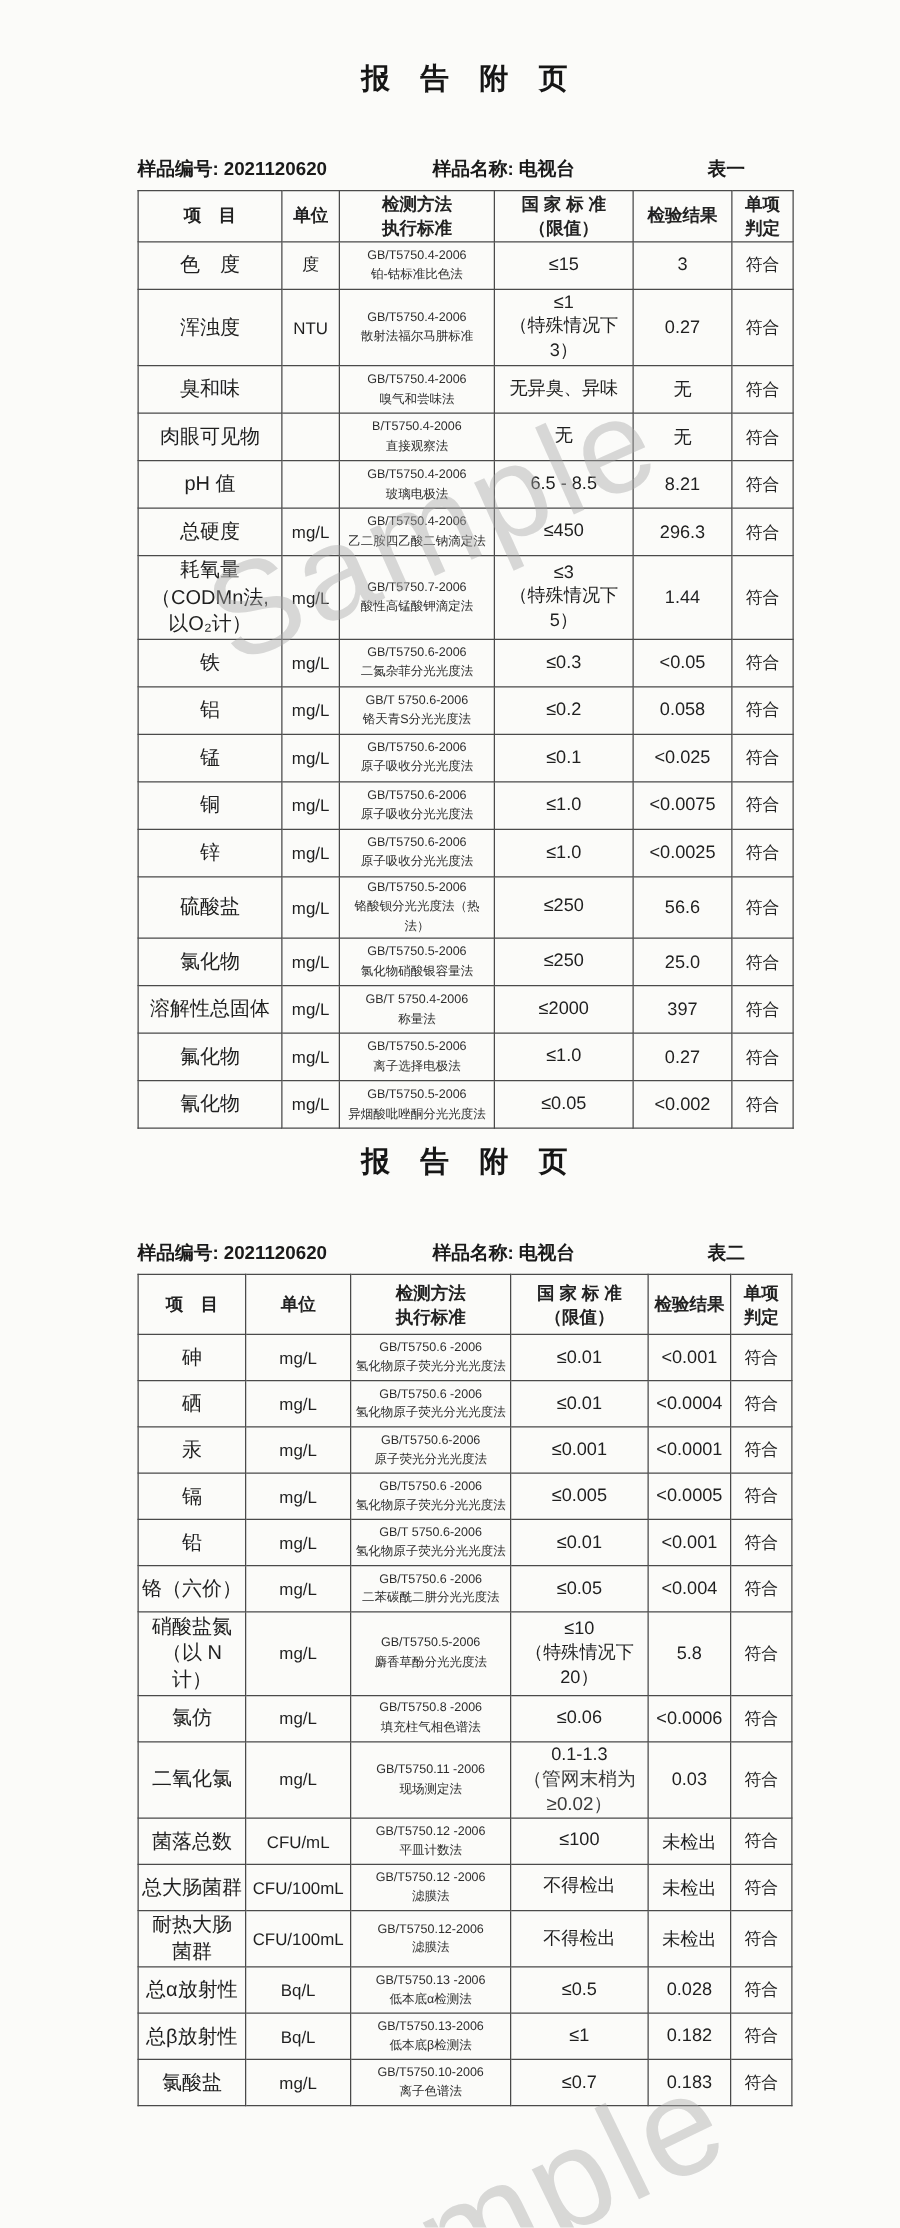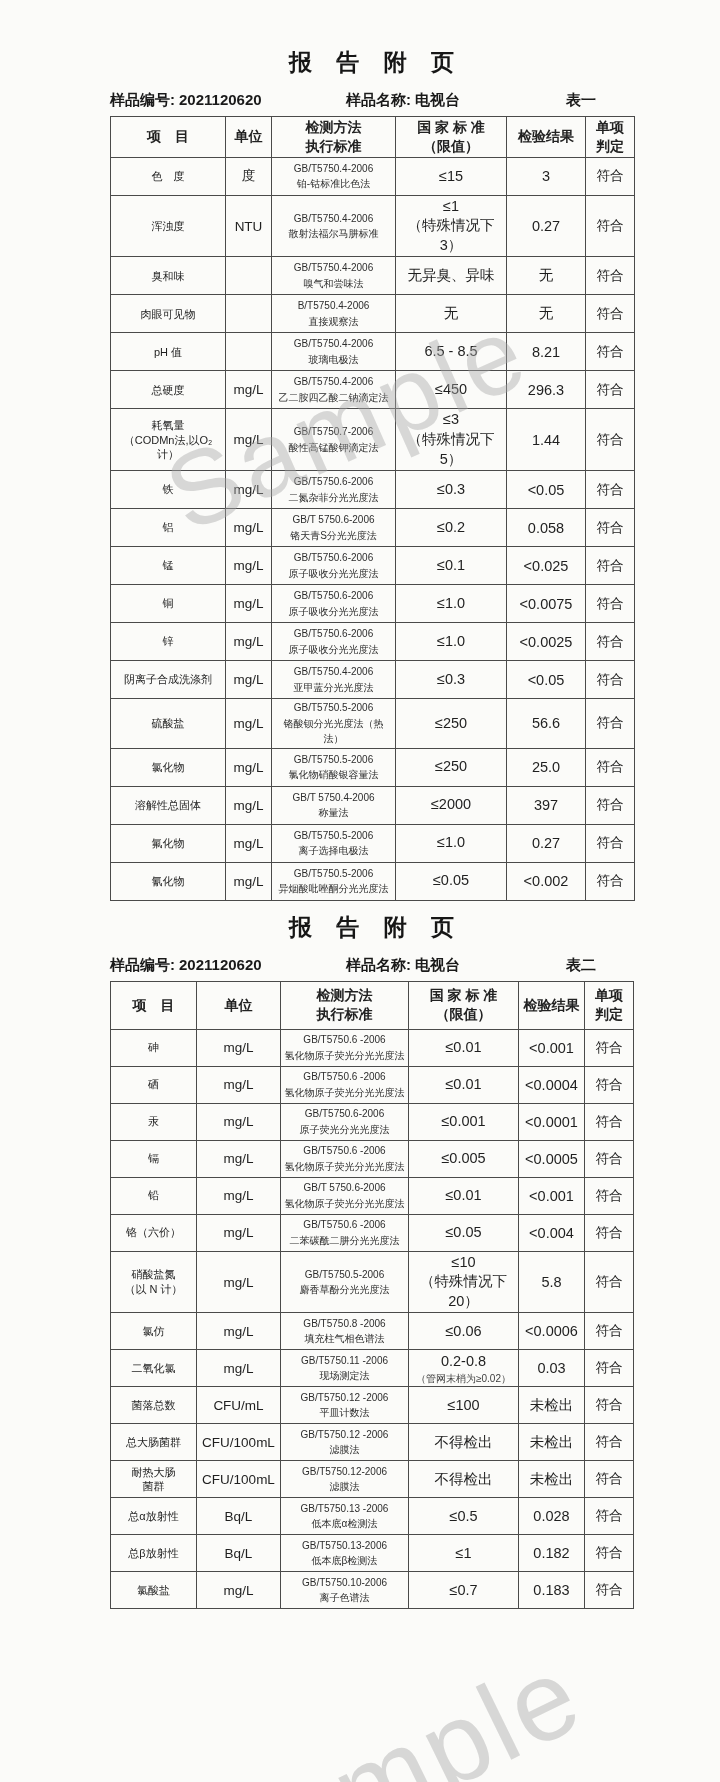--- a/index.html
+++ b/index.html
@@ -17,21 +17,21 @@
     word-spacing:16px;letter-spacing:1px;
     line-height:32px;color:#161616;
   }
   .title-1{margin-top:46px;}
   .title-2{margin-top:10px;}
   .info-line{
     display:flex;align-items:baseline;
     font-size:15px;font-weight:600;color:#1a1a1a;
     margin:12px 0 6px 0;line-height:20px;
   }
-  .info-no{width:236px;}
+  .info-no{width:236px;margin-top:36px;}
   .info-name{width:220px;}
   .info-tab{flex:1;}
   .info-label{margin-right:4px;}
   table.report{
     border-collapse:collapse;table-layout:fixed;width:524px;
     background:transparent;
     padding-left:32px;
   }
   table.report th,table.report td{
     border:1.5px solid #4a4a4a;
@@ -40,27 +40,27 @@
     padding:1px 2px;
     overflow:hidden;
   }
   table.report th{
     font-size:14px;font-weight:600;line-height:1.35;color:#222;
   }
   .t1 thead tr{height:40px;}
   .t1 tbody tr{height:38px;}
   .t2 thead tr{height:48px;}
   .t2 tbody tr{height:37px;}
-  td.item{font-size:11px;line-height:1.32;}
+  td.item{font-size:16px;line-height:1.32;}
   td.unit{font-size:13.5px;}
   td.method{font-size:10px;line-height:1.55;color:#2d2d2d;}
   td.limit{font-size:14.5px;line-height:1.35;}
   td.result{font-size:14.5px;}
   td.verdict{font-size:13.5px;}
-  .limit-note{font-size:10px;line-height:1.3;color:#3d3d3d;}
+  .limit-note{font-size:15px;line-height:1.3;color:#3d3d3d;}
   .watermark{
     position:absolute;
     font-size:105px;font-weight:400;
     color:#a8a8a8;opacity:0.42;
     letter-spacing:4px;
     pointer-events:none;
     white-space:nowrap;
     z-index:5;
   }
   .wm-1{left:155px;top:355px;width:420px;transform:rotate(-24deg);}
@@ -205,29 +205,20 @@
         <tr>
           <td class="item">锌</td>
           <td class="unit">mg/L</td>
           <td class="method">GB/T5750.6-2006
 原子吸收分光光度法</td>
           <td class="limit"><div>≤1.0</div></td>
           <td class="result">&lt;0.0025</td>
           <td class="verdict">符合</td>
         </tr>
         <tr>
-          <td class="item">阴离子合成洗涤剂</td>
-          <td class="unit">mg/L</td>
-          <td class="method">GB/T5750.4-2006
-亚甲蓝分光光度法</td>
-          <td class="limit"><div>≤0.3</div></td>
-          <td class="result">&lt;0.05</td>
-          <td class="verdict">符合</td>
-        </tr>
-        <tr>
           <td class="item">硫酸盐</td>
           <td class="unit">mg/L</td>
           <td class="method">GB/T5750.5-2006
 铬酸钡分光光度法（热法）</td>
           <td class="limit"><div>≤250</div></td>
           <td class="result">56.6</td>
           <td class="verdict">符合</td>
         </tr>
         <tr>
           <td class="item">氯化物</td>
@@ -369,21 +360,21 @@
 填充柱气相色谱法</td>
           <td class="limit"><div>≤0.06</div></td>
           <td class="result">&lt;0.0006</td>
           <td class="verdict">符合</td>
         </tr>
         <tr>
           <td class="item">二氧化氯</td>
           <td class="unit">mg/L</td>
           <td class="method">GB/T5750.11 -2006
 现场测定法</td>
-          <td class="limit"><div>0.2-0.8</div><div class="limit-note">（管网末梢为≥0.02）</div></td>
+          <td class="limit"><div>0.1-1.3</div><div class="limit-note">（管网末梢为≥0.02）</div></td>
           <td class="result">0.03</td>
           <td class="verdict">符合</td>
         </tr>
         <tr>
           <td class="item">菌落总数</td>
           <td class="unit">CFU/mL</td>
           <td class="method">GB/T5750.12 -2006
 平皿计数法</td>
           <td class="limit"><div>≤100</div></td>
           <td class="result">未检出</td>

